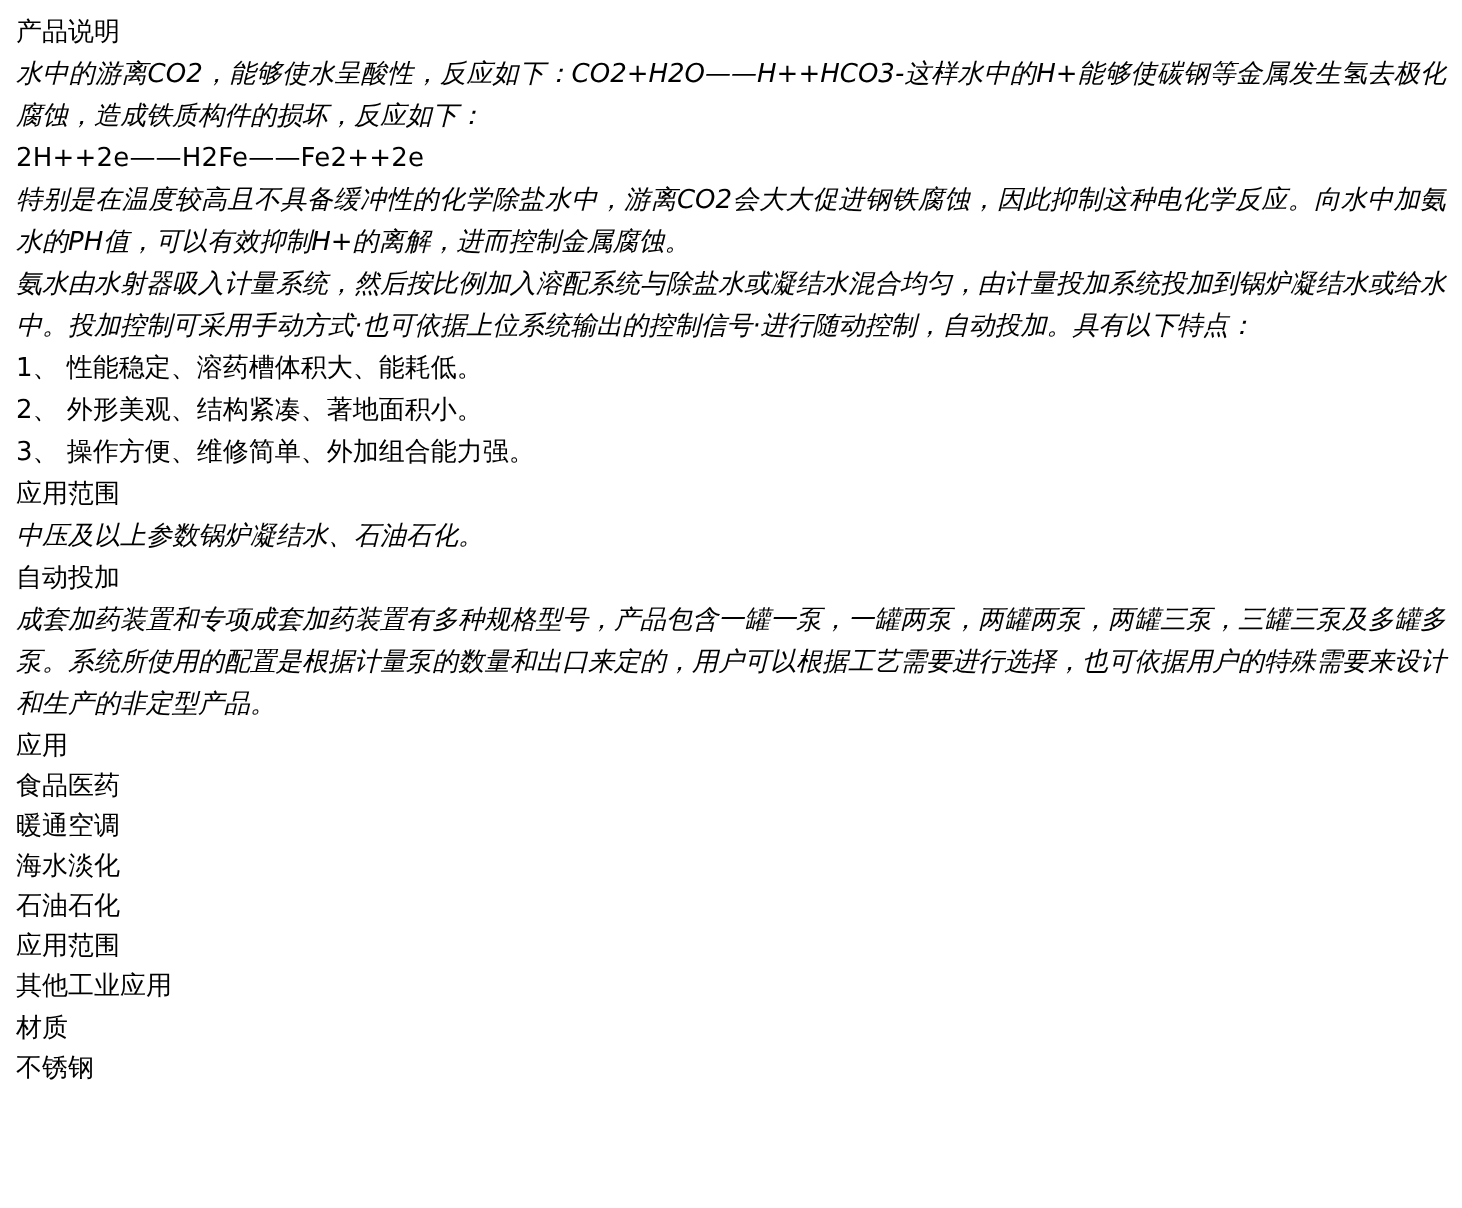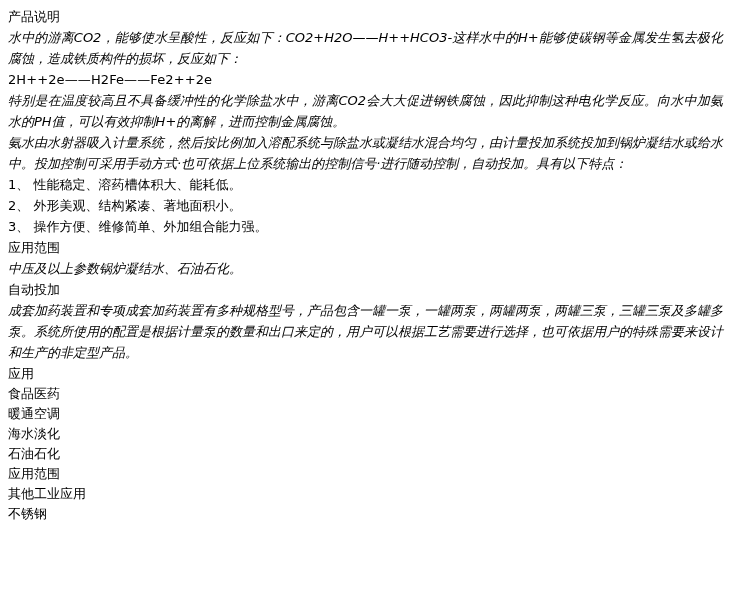--- a/index.html
+++ b/index.html
@@ -70,15 +70,16 @@
   <div class="para">成套加药装置和专项成套加药装置有多种规格型号，产品包含一罐一泵，一罐两泵，两罐两泵，两罐三泵，三罐三泵及多罐多泵。系统所使用的配置是根据计量泵的数量和出口来定的，用户可以根据工艺需要进行选择，也可依据用户的特殊需要来设计和生产的非定型产品。</div>
 
   <div class="heading">应用</div>
   <div class="appline">食品医药</div>
   <div class="appline">暖通空调</div>
   <div class="appline">海水淡化</div>
   <div class="appline">石油石化</div>
   <div class="appline">应用范围</div>
   <div class="appline">其他工业应用</div>
 
+  <div class="heading">材质</div>
   <div class="appline">不锈钢</div>
 
 </div>
 
 </body></html>

